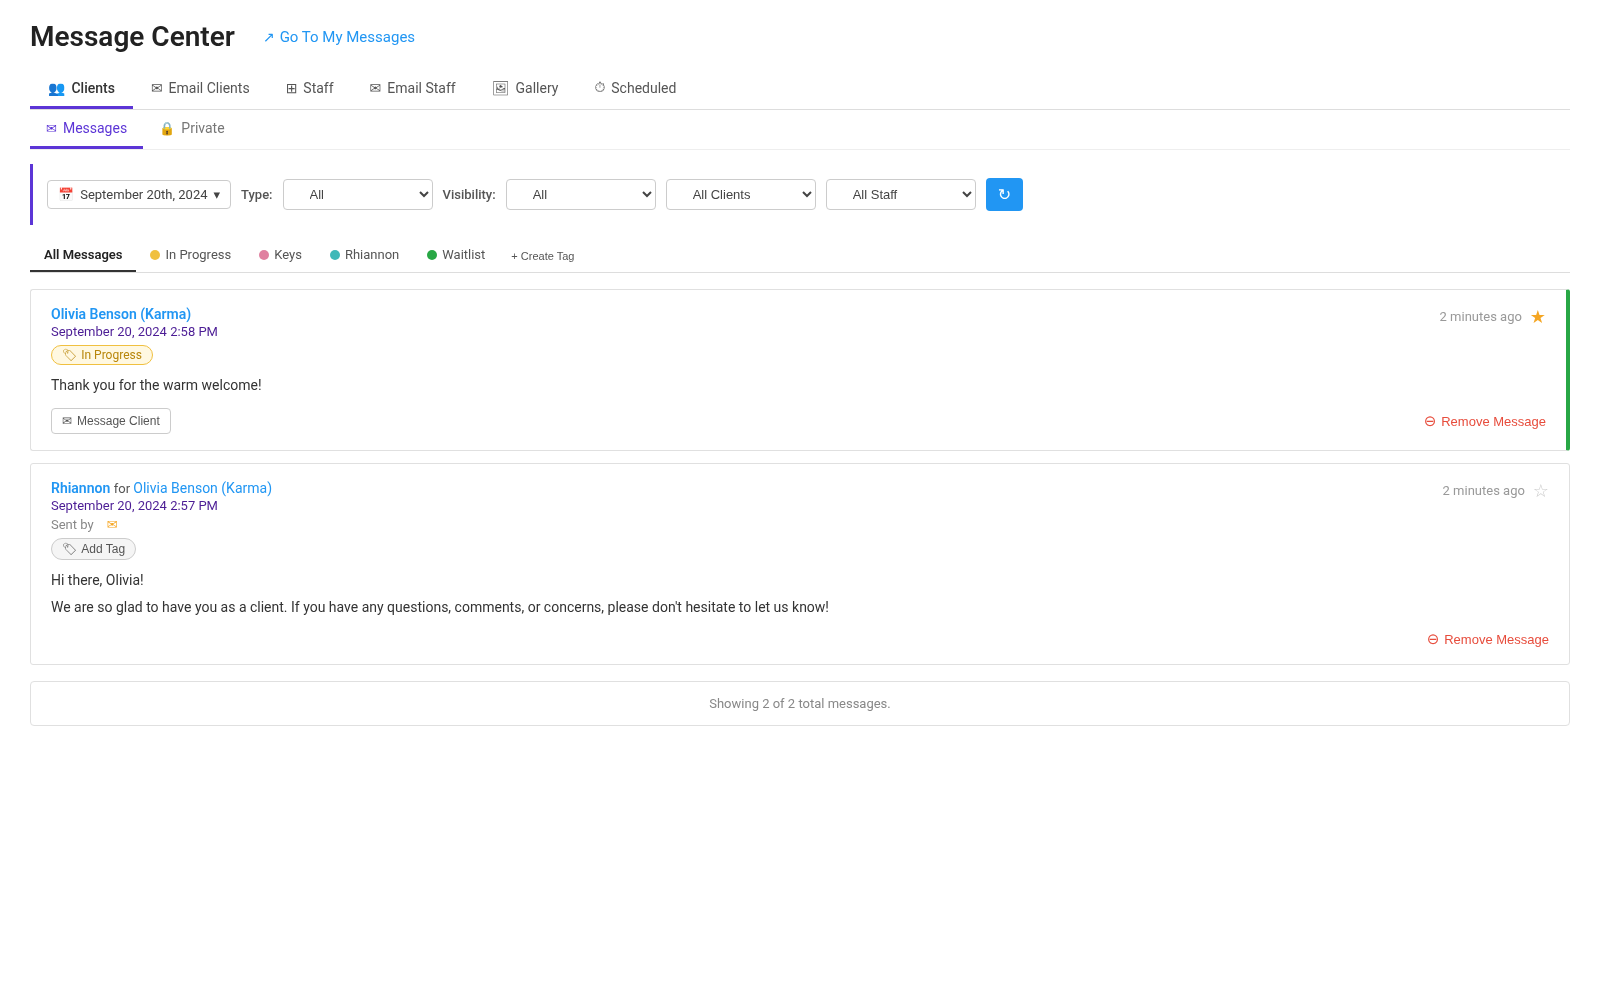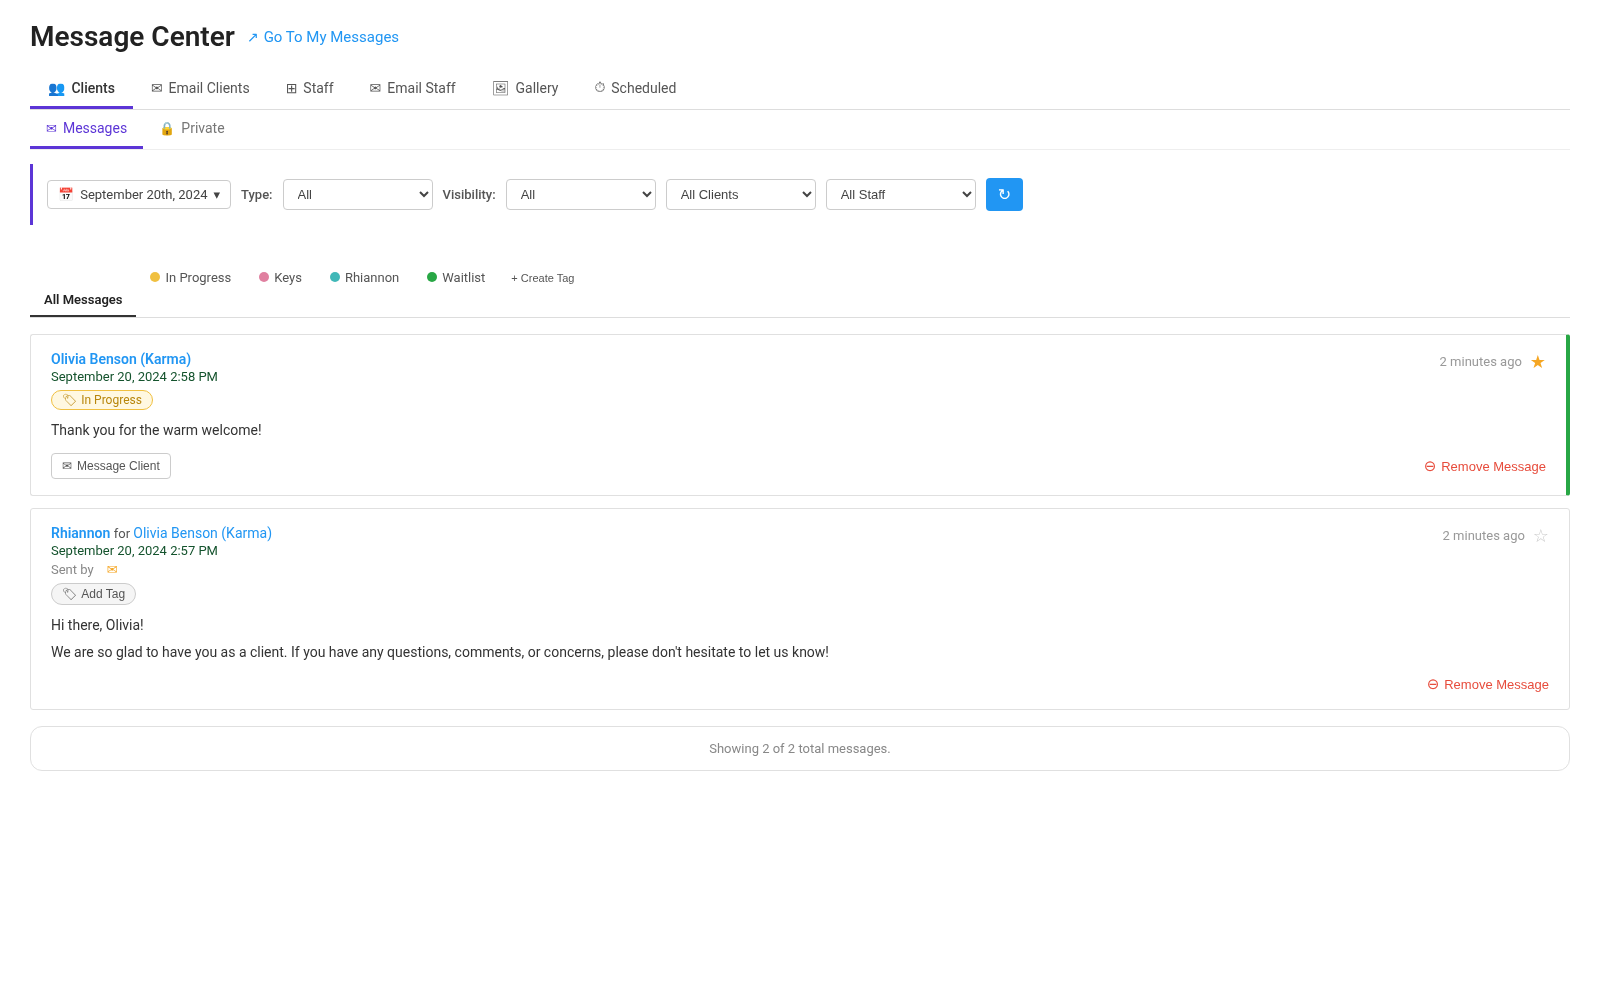--- a/index.html
+++ b/index.html
@@ -1,78 +1,78 @@
 <!DOCTYPE html>
 <html><head>
   <meta charset="utf-8">
   <style>
     * { box-sizing: border-box; margin: 0; padding: 0; }
     body { font-family: -apple-system, BlinkMacSystemFont, 'Segoe UI', Roboto, sans-serif; background: #f5f5f5; color: #333; font-size: 14px; }
     .page { background: #fff; min-height: 998px; padding: 20px 30px; }
-    .page-header { display: flex; align-items: center; gap: 12px; margin-bottom: 16px; }
+    .page-header { display: flex; align-items: center; gap: 28px; margin-bottom: 16px; }
     .page-title { font-size: 28px; font-weight: 600; color: #222; }
     .go-to-messages-link { display: flex; align-items: center; gap: 5px; color: #2196f3; text-decoration: none; font-size: 15px; cursor: pointer; }
     .external-icon { font-size: 14px; }
 
     
     .top-tabs { display: flex; border-bottom: 1px solid #ddd; margin-bottom: 0; }
     .top-tab { display: flex; align-items: center; gap: 6px; padding: 10px 18px; font-size: 14px; color: #555; cursor: pointer; border-bottom: 3px solid transparent; text-decoration: none; white-space: nowrap; }
     .top-tab.active { color: #333; border-bottom: 3px solid #5c35d6; font-weight: 500; }
     .top-tab-icon { font-size: 14px; }
 
     
     .sub-tabs { display: flex; gap: 0; margin-top: 0; border-bottom: 1px solid #eee; }
     .sub-tab { display: flex; align-items: center; gap: 6px; padding: 10px 16px; font-size: 14px; color: #777; cursor: pointer; border-bottom: 3px solid transparent; }
     .sub-tab.active { color: #5c35d6; border-bottom: 3px solid #5c35d6; }
     .sub-tab-icon { font-size: 13px; }
 
     
     .filters-bar { display: flex; align-items: center; gap: 10px; padding: 14px 0; border-left: 3px solid #5c35d6; padding-left: 14px; margin: 14px 0; }
     .filter-date { display: flex; align-items: center; gap: 6px; border: 1px solid #ccc; border-radius: 4px; padding: 6px 10px; background: #fff; cursor: pointer; color: #444; font-size: 13px; }
     .filter-label { font-size: 13px; color: #555; font-weight: 500; }
-    .filter-select { border: 1px solid #ccc; border-radius: 4px; padding: 6px 10px; background: #fff; font-size: 13px; color: #444; cursor: pointer; appearance: auto; }
+    .filter-select { border: 1px solid #ccc; border-radius: 4px; padding: 6px 22px; background: #fff; font-size: 13px; color: #444; cursor: pointer; appearance: auto; }
     .filter-select-wide { min-width: 150px; }
     .refresh-btn { background: #2196f3; border: none; border-radius: 4px; color: #fff; padding: 7px 12px; cursor: pointer; font-size: 16px; display: flex; align-items: center; justify-content: center; }
 
     
     .message-tabs { display: flex; align-items: center; gap: 0; border-bottom: 1px solid #ddd; margin-bottom: 16px; }
     .msg-tab { display: flex; align-items: center; gap: 5px; padding: 8px 14px; font-size: 13px; color: #555; cursor: pointer; border-bottom: 2px solid transparent; }
-    .msg-tab.active { color: #222; border-bottom: 2px solid #333; font-weight: 600; margin-top: 45px; }
+    .msg-tab.active { color: #222; border-bottom: 2px solid #333; font-weight: 600; }
     .msg-tab-dot { width: 10px; height: 10px; border-radius: 50%; display: inline-block; }
     .dot-yellow { background: #f0c040; }
     .dot-pink { background: #e080a0; }
     .dot-teal { background: #40b8b8; }
     .dot-green { background: #28a745; }
     .create-tag-btn { display: flex; align-items: center; gap: 4px; padding: 6px 12px; font-size: 11px; color: #555; cursor: pointer; border: none; background: none; }
 
     
     .messages-list { display: flex; flex-direction: column; gap: 12px; }
     .message-card { background: #fff; border: 1px solid #e0e0e0; border-radius: 3px; padding: 16px 20px; position: relative; }
     .message-card.highlighted { border-right: 4px solid #28a745; }
     .message-card-header { display: flex; justify-content: space-between; align-items: flex-start; }
     .message-sender { font-size: 14px; font-weight: 600; color: #2196f3; cursor: pointer; }
     .message-for { color: #555; font-weight: normal; font-size: 13px; }
     .message-for-link { color: #2196f3; text-decoration: none; }
     .message-time { display: flex; align-items: center; gap: 8px; font-size: 13px; color: #999; }
     .star-icon { font-size: 18px; cursor: pointer; }
     .star-filled { color: #f5a623; }
     .star-empty { color: #ccc; }
-    .message-date { font-size: 13px; color: #14532d; margin-top: 2px; }
+    .message-date { font-size: 13px; color: #4c1d95; margin-top: 2px; }
     .message-tag { display: inline-flex; align-items: center; gap: 4px; background: #fff8e1; color: #b8860b; border: 1px solid #f0c040; border-radius: 12px; padding: 2px 10px; font-size: 12px; margin-top: 6px; cursor: pointer; }
     .add-tag-btn { display: inline-flex; align-items: center; gap: 4px; background: #f5f5f5; color: #555; border: 1px solid #ccc; border-radius: 12px; padding: 3px 10px; font-size: 12px; cursor: pointer; margin-top: 6px; }
     .message-body { font-size: 14px; color: #333; margin-top: 10px; line-height: 1.5; }
     .message-actions { display: flex; justify-content: space-between; align-items: center; margin-top: 12px; }
     .message-client-btn { display: inline-flex; align-items: center; gap: 5px; border: 1px solid #ccc; border-radius: 4px; padding: 5px 10px; font-size: 12px; color: #555; cursor: pointer; background: #fff; }
     .remove-btn { display: flex; align-items: center; gap: 5px; color: #e74c3c; font-size: 13px; cursor: pointer; background: none; border: none; }
     .remove-icon { font-size: 15px; }
     .sent-by { display: flex; align-items: center; gap: 13px; font-size: 13px; color: #888; margin-top: 4px; }
     .sent-by-email-icon { font-size: 13px; color: #f5a623; }
 
     
-    .messages-footer { border: 1px solid #e0e0e0; border-radius: 12px; padding: 14px; text-align: center; color: #888; font-size: 13px; margin-top: 16px; }
+    .messages-footer { border: 1px solid #e0e0e0; border-radius: 4px; padding: 14px; text-align: center; color: #888; font-size: 13px; margin-top: 16px; }
   </style>
 </head>
 <body>
 
 <div class="page">
 
   <div class="page-header">
     <h1 class="page-title">Message Center</h1>
     <a class="go-to-messages-link">
       <span class="external-icon">↗</span>

